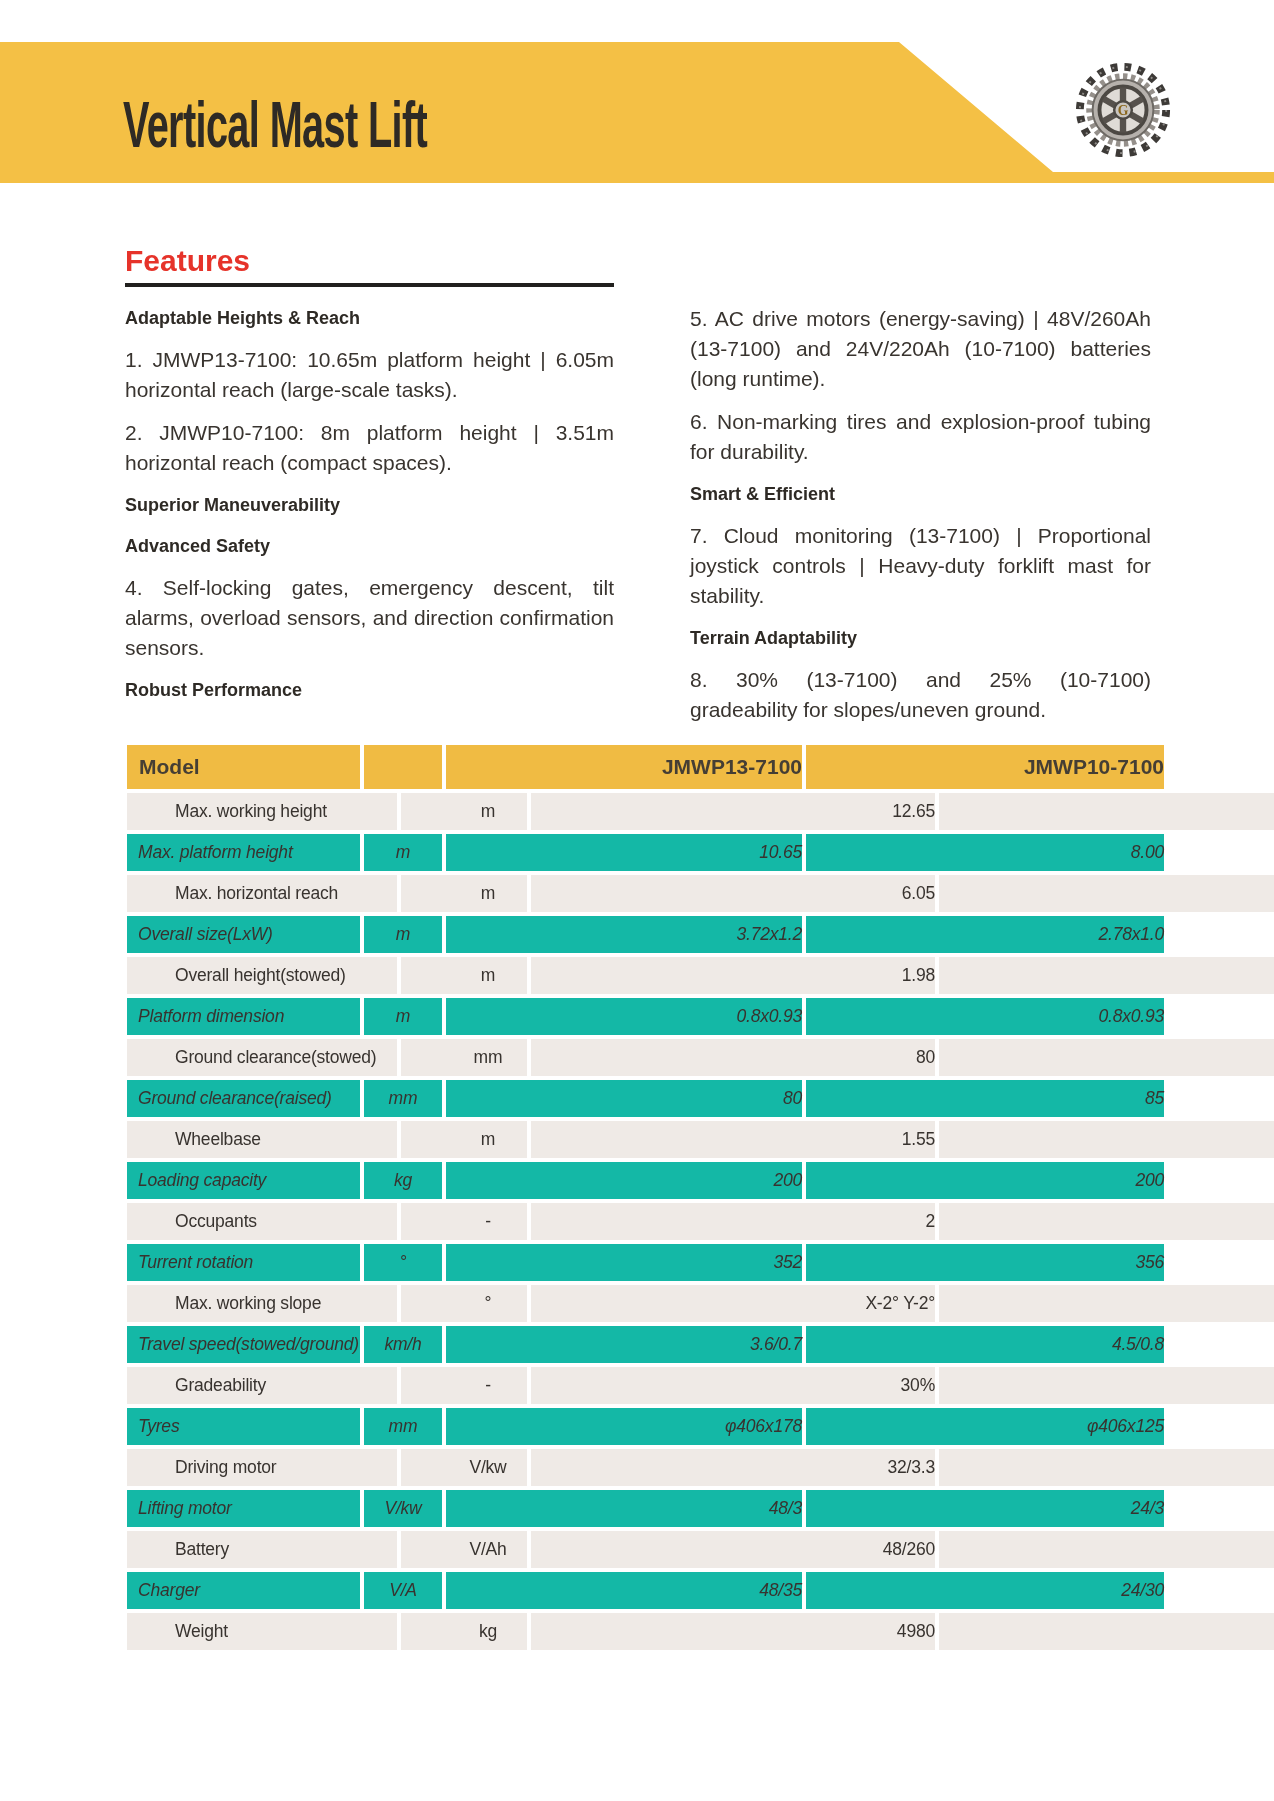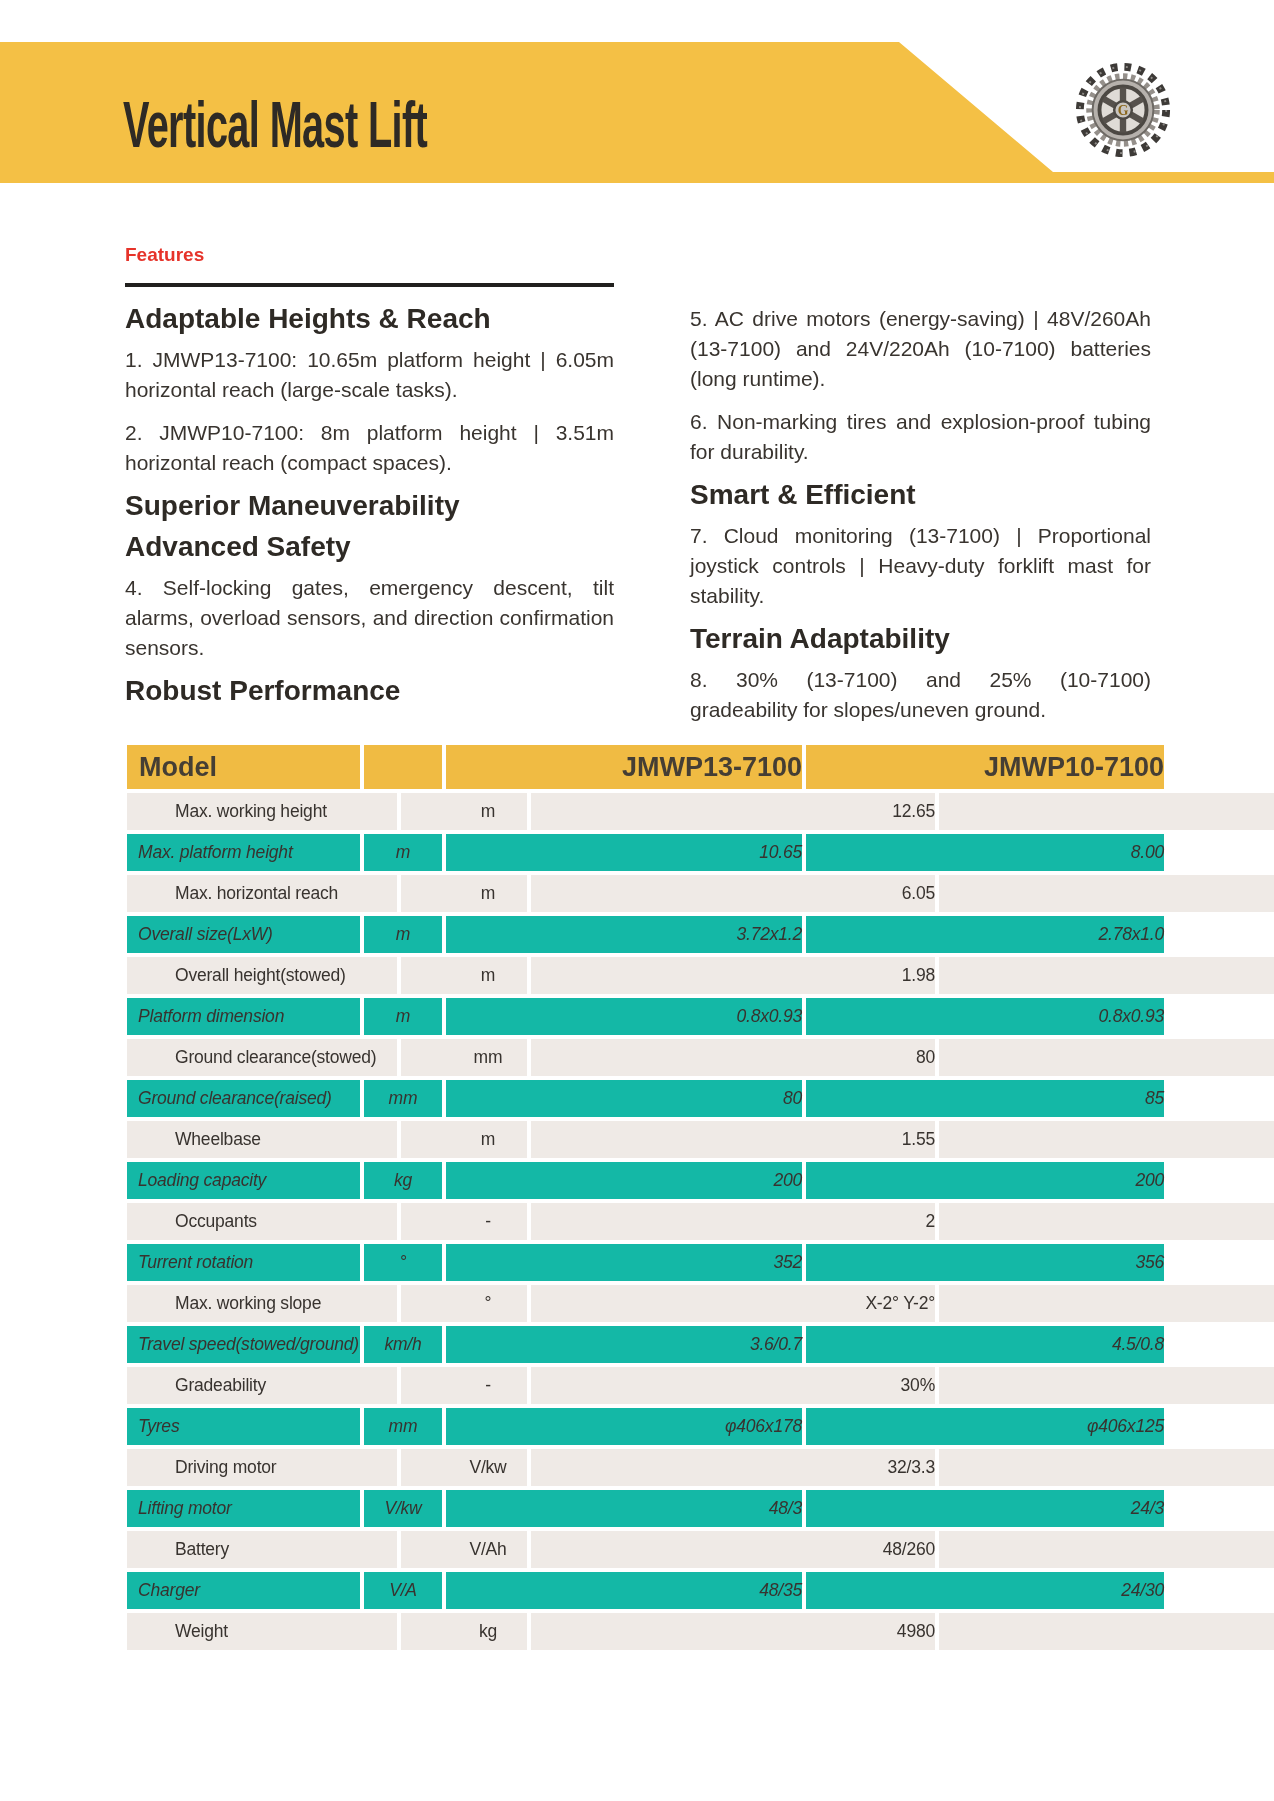--- a/index.html
+++ b/index.html
@@ -17,48 +17,48 @@
   .page-title{
     position:absolute;left:123px;top:88px;
     font-size:64px;font-weight:bold;color:#2e2a25;
     letter-spacing:-1px;white-space:nowrap;
     transform:scaleX(0.62);transform-origin:left top;
   }
   .logo{position:absolute;left:1074px;top:60px;width:98px;height:100px;}
   
   .features-title{
     position:absolute;left:125px;top:244px;
-    font-size:19px;font-weight:bold;color:#E6332A;
+    font-size:30px;font-weight:bold;color:#E6332A;
   }
   .features-rule{
     position:absolute;left:125px;top:283px;width:489px;height:4px;background:#21201e;
   }
   .feat-col{position:absolute;top:304px;color:#39342f;}
   .feat-col.left{left:125px;width:489px;}
   .feat-col.right{left:690px;width:461px;}
   .feat-heading{
-    font-size:28px;font-weight:bold;color:#2e2a25;
+    font-size:18px;font-weight:bold;color:#2e2a25;
     margin:0 0 12px 0;line-height:29px;
   }
   .feat-para{
     font-size:21px;line-height:30px;margin:0 0 13px 0;
     text-align:justify;text-justify:inter-word;
   }
   .feat-para:after{content:"";display:inline-block;width:0;}
   
   .spec-table{position:absolute;left:127px;top:745px;width:1037px;}
   .trow{display:flex;margin-bottom:4px;}
   .trow .cell{flex:none;}
   .c1{width:233px;margin-right:4px;}
   .c2{width:78px;margin-right:4px;text-align:center;}
   .c3{width:356px;margin-right:4px;text-align:right;}
   .c4{width:358px;text-align:right;}
   .thead .cell{
     height:44px;line-height:44px;background:#F0BB43;
-    font-size:27px;font-weight:bold;color:#453e34;
+    font-size:21px;font-weight:bold;color:#453e34;
   }
   .thead .c1{padding-left:12px;width:221px;}
   .tbody-row .cell{
     height:37px;line-height:37px;font-size:17.5px;color:#38332f;letter-spacing:-0.2px;
   }
   .tbody-row .c1{padding-left:11px;width:222px;}
   .tbody-row.light .cell{background:#EFEAE6;padding-left:48px;}
   .tbody-row.dark .cell{background:#14b8a6;font-style:italic;}
 </style>
 </head>

